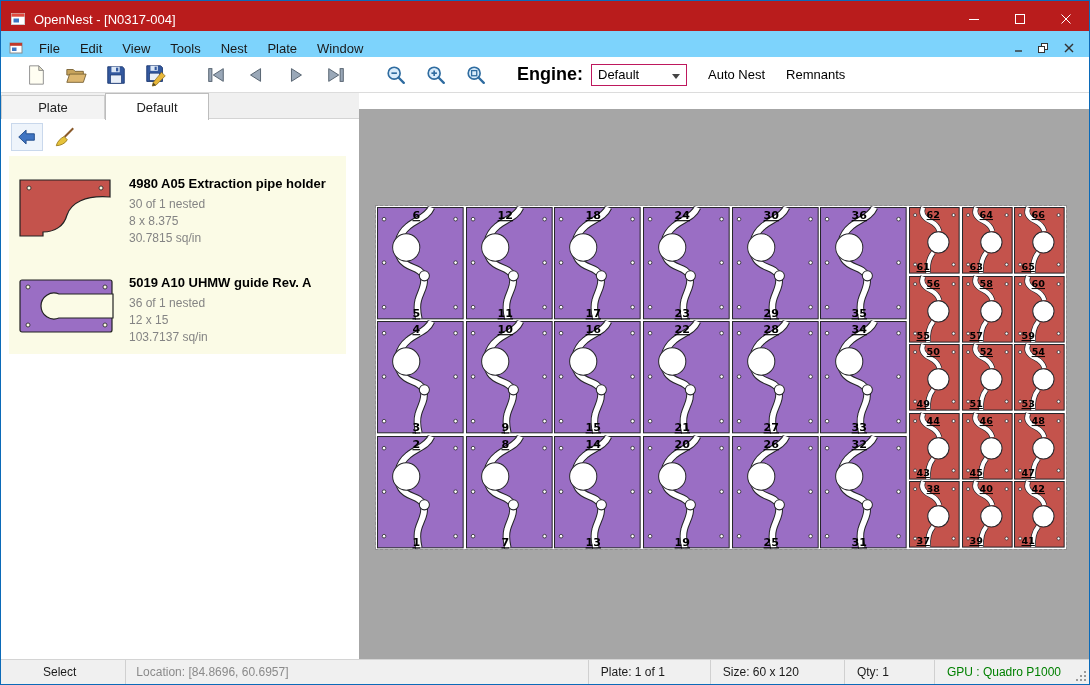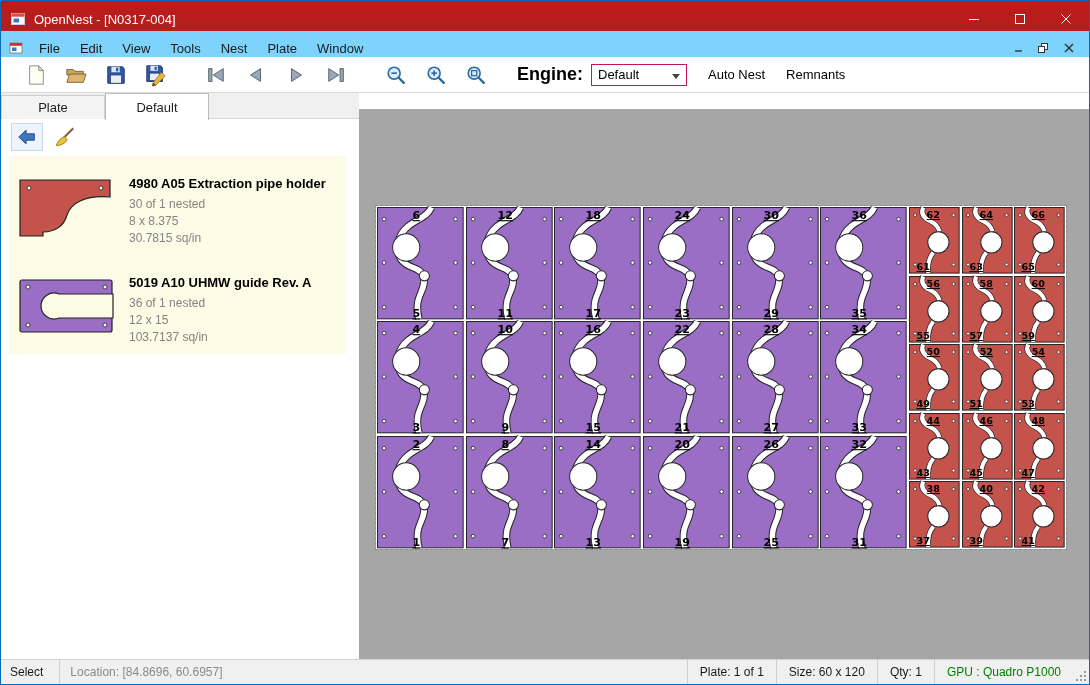--- a/index.html
+++ b/index.html
@@ -51,21 +51,21 @@
   .canvas { position:absolute; top:16px; left:0; right:0; bottom:0; background:#a6a6a6; overflow:hidden; }
   .plate { position:absolute; left:17px; top:97px; width:690px; height:343px; background:#fff; outline:1px dashed #8f8f8f; }
   .purple-grid { position:absolute; left:0; top:0; width:532px; height:343px; display:grid; grid-template-columns:repeat(6,1fr); grid-template-rows:repeat(3,1fr); }
   .red-grid { position:absolute; left:532px; top:0; width:158px; height:343px; display:grid; grid-template-columns:repeat(3,1fr); grid-template-rows:repeat(5,1fr); }
   .cell { width:100%; height:100%; display:block; }
   .pnum { font-family:"DejaVu Sans",sans-serif; font-size:11px; font-weight:bold; text-anchor:middle; text-decoration:underline; fill:#000; }
   .rnum { font-family:"DejaVu Sans",sans-serif; font-size:9.5px; font-weight:bold; text-anchor:middle; text-decoration:underline; fill:#000; }
 
   
   .statusbar { position:absolute; left:0; right:0; bottom:0; height:25px; background:#f0f0f0; border-top:1px solid #d4d4d4; display:flex; align-items:center; font-size:12px; color:#1a1a1a; }
-  .sb-cell { display:flex; align-items:center; height:100%; padding:0 10px; }
+  .sb-cell { display:flex; align-items:center; height:100%; padding:0 10px;margin-left:33px; }
   .sb-mode { padding:0 16px 0 9px; }
   .sb-loc { color:#8a8a8a; border-left:1px solid #d0d0d0; padding:0 10px; }
   .sb-spacer { flex:1; }
   .sb-right { border-left:1px solid #d0d0d0; padding:0 12px; }
   .sb-gpu { color:#008000; }
   .sb-grip { width:16px; height:100%; display:flex; align-items:flex-end; justify-content:flex-end; padding:0 2px 2px 0; }
 </style>
 </head>
 <body>
 

